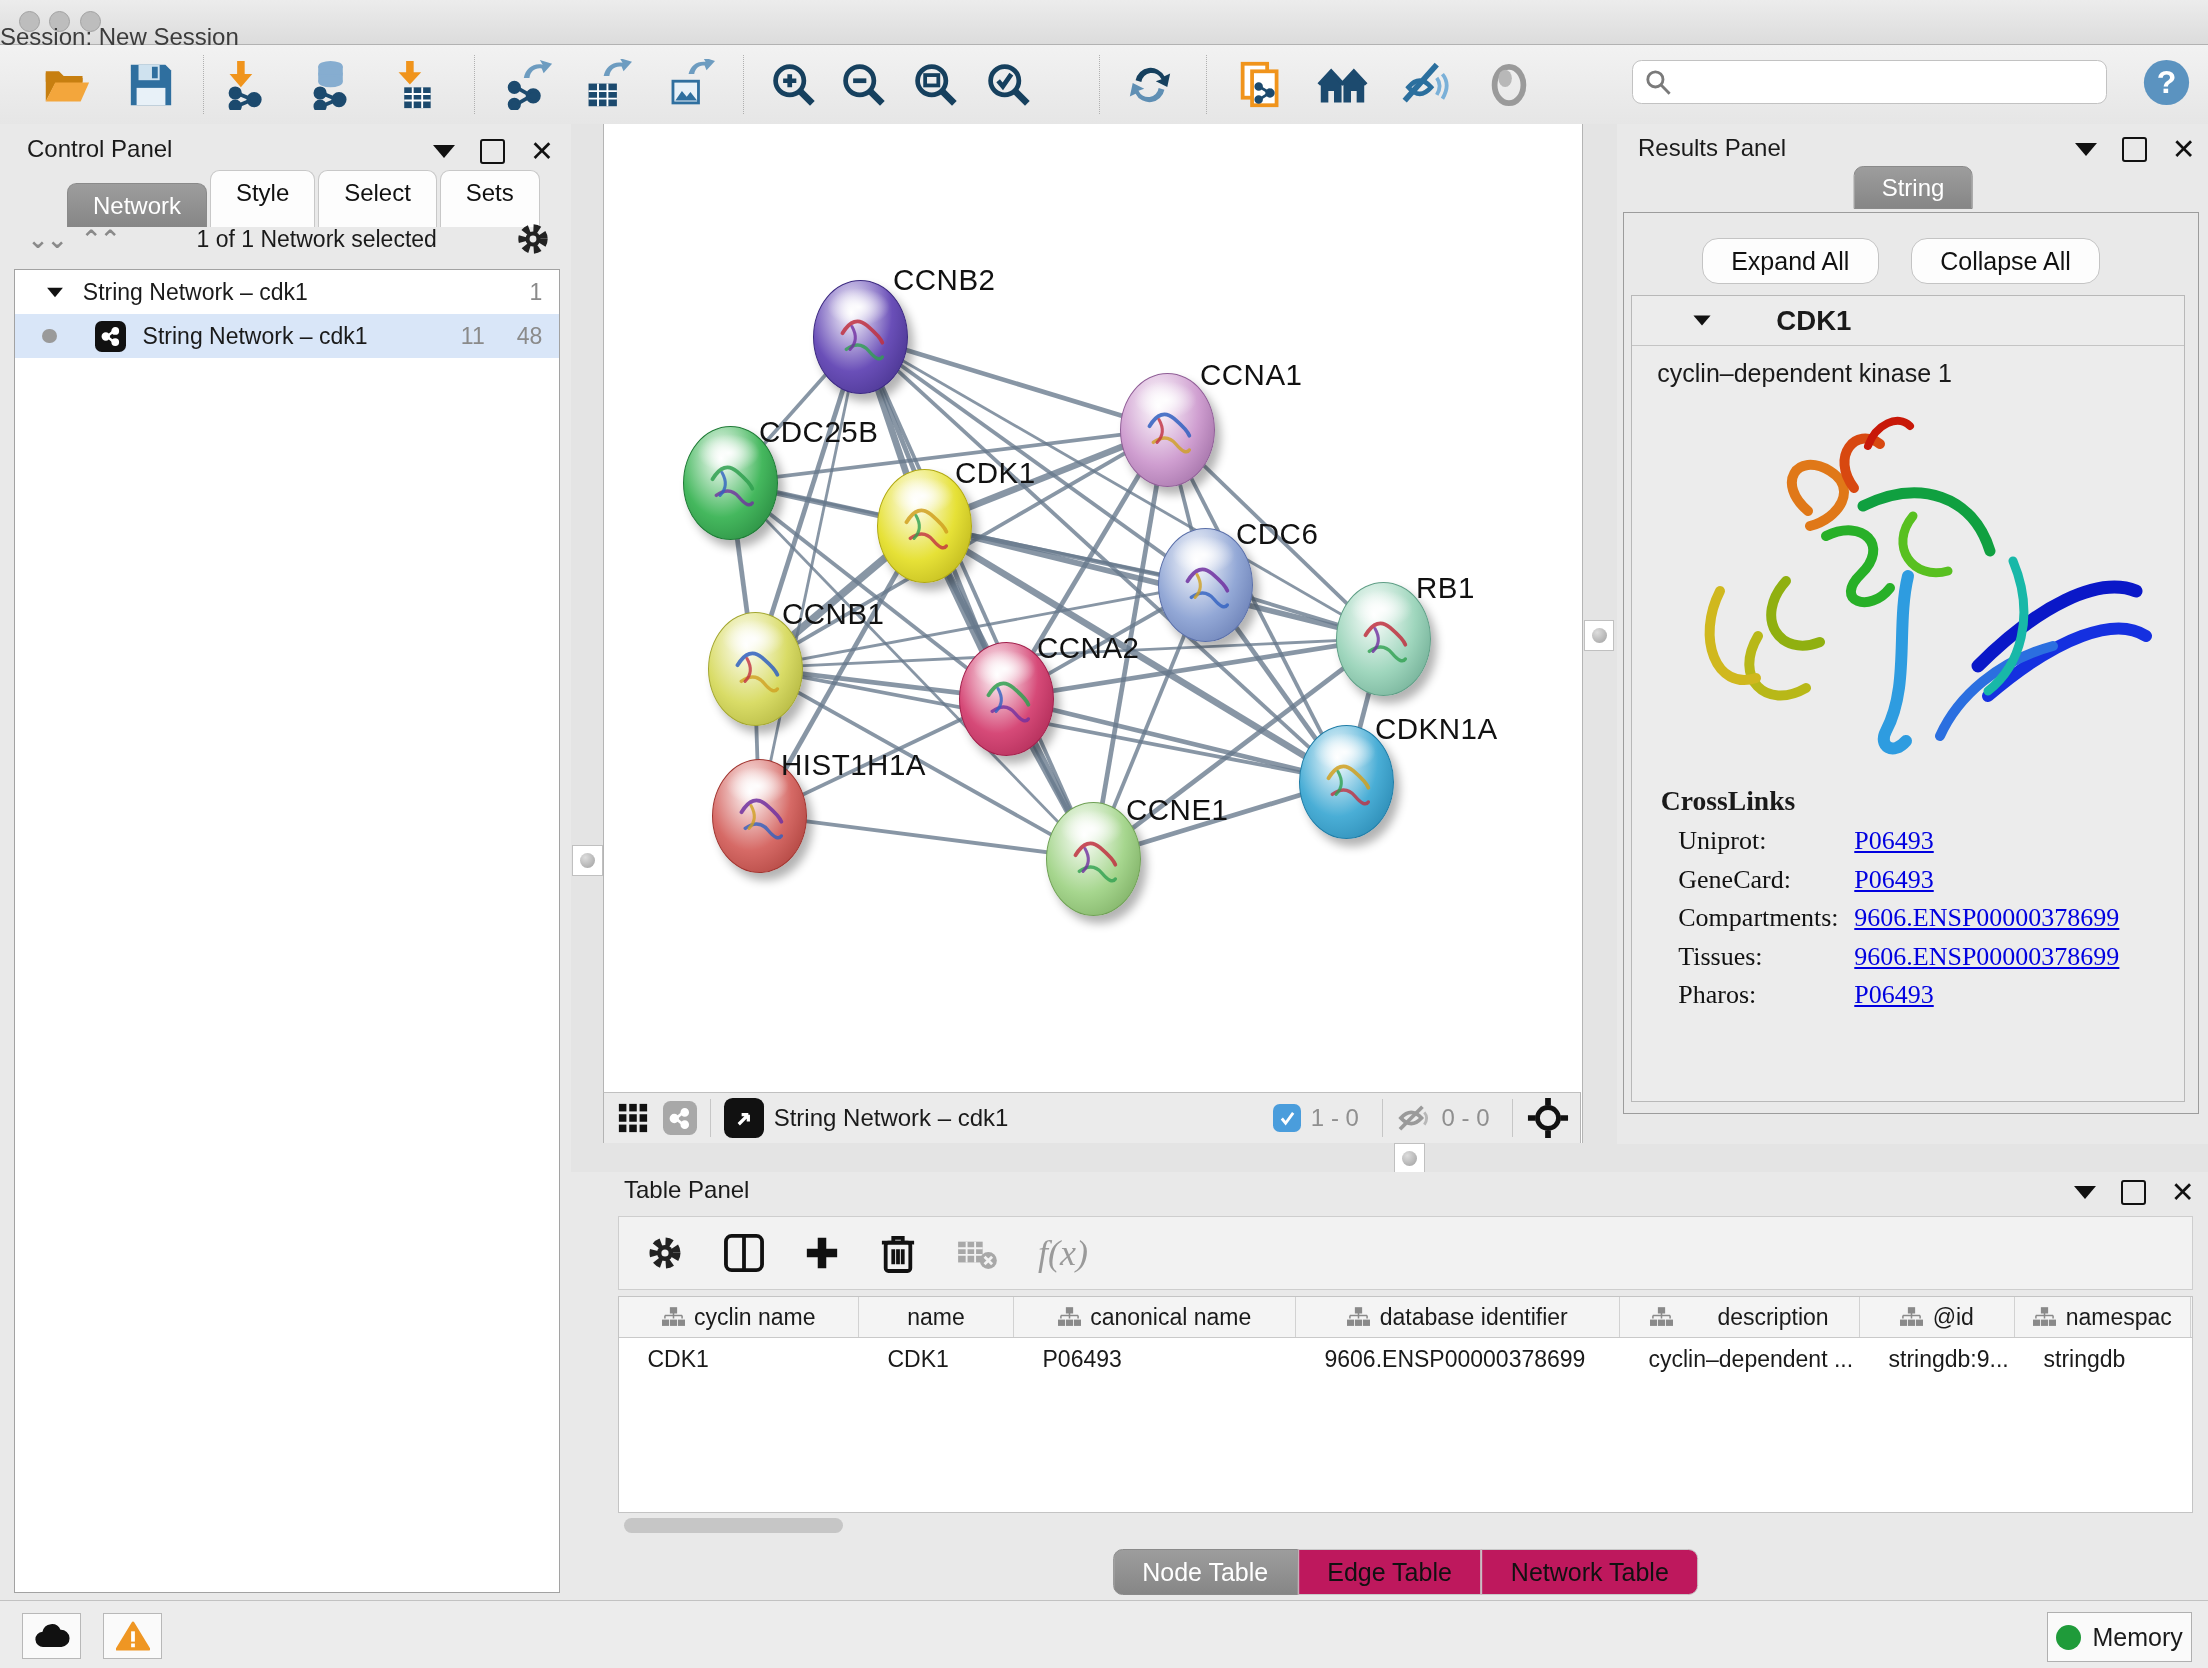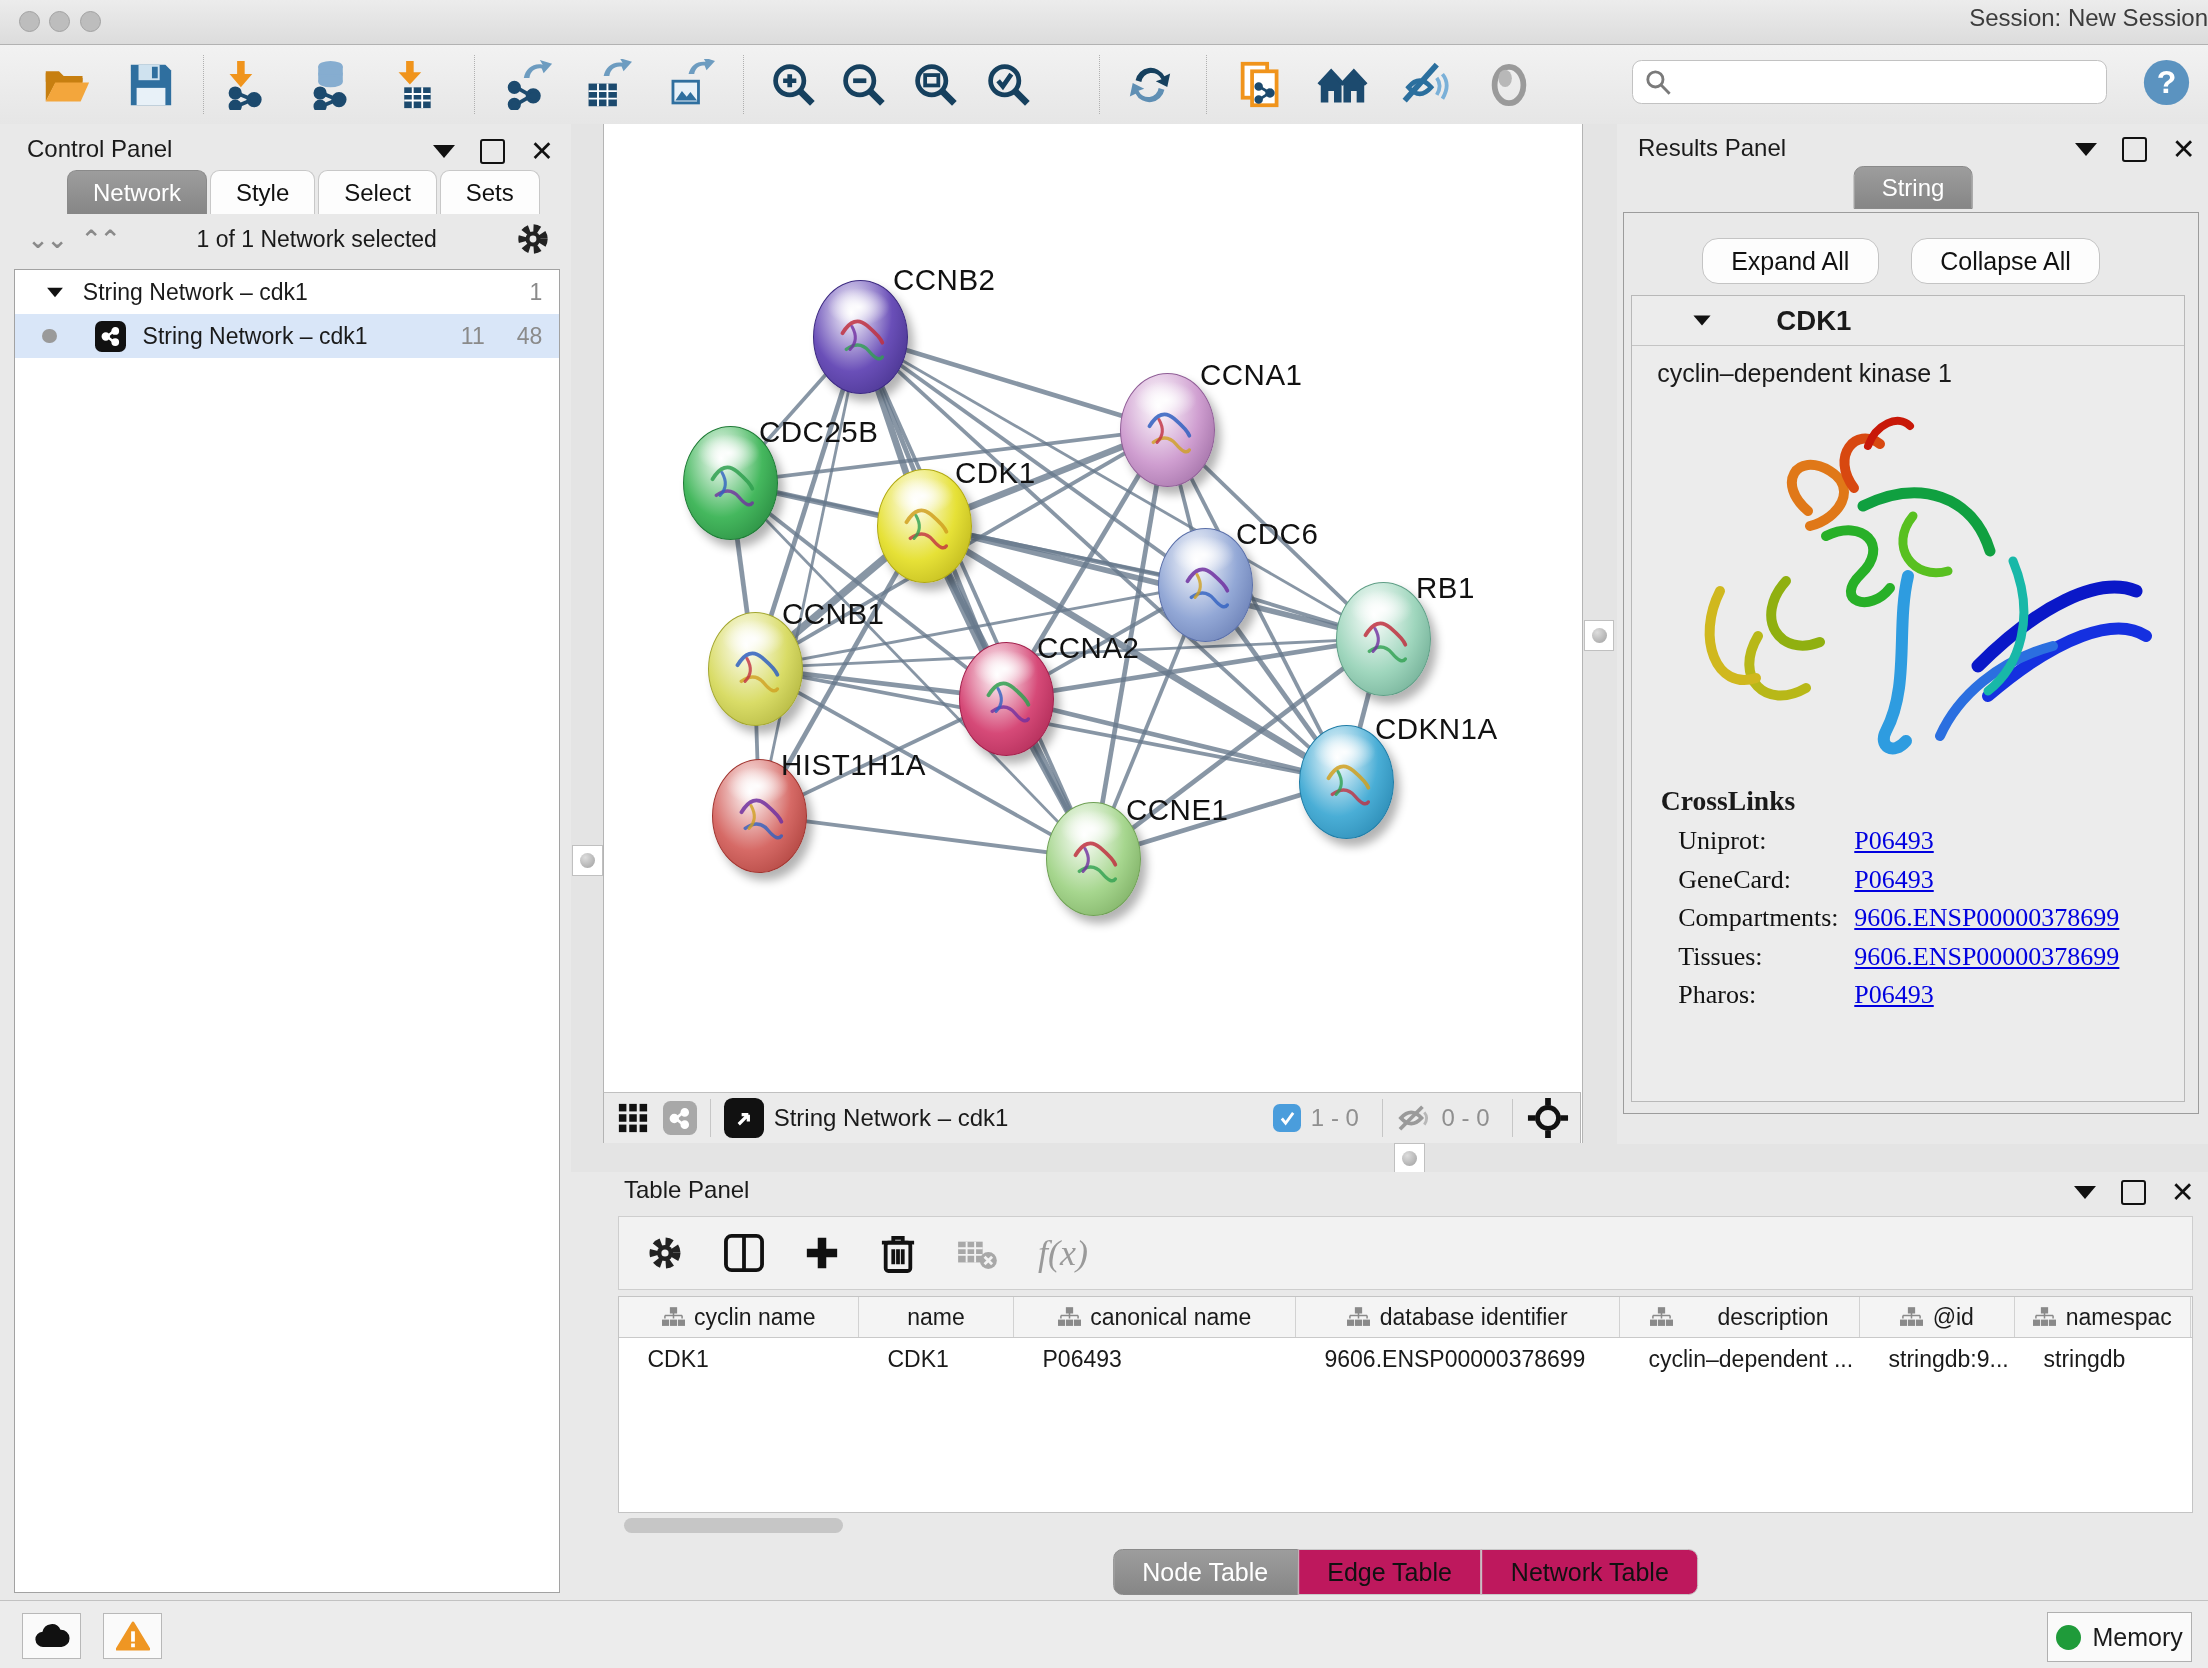--- a/index.html
+++ b/index.html
@@ -3,41 +3,41 @@
 <meta charset="utf-8">
 <style>
   html,body{margin:0;padding:0;background:#555;}
   .app{position:relative;width:2208px;height:1668px;background:#e9e9e9;overflow:hidden;
        font-family:"Liberation Sans","DejaVu Sans",sans-serif;color:#1a1a1a;}
   .abs{position:absolute;}
   
   .titlebar{left:0;top:0;width:2208px;height:44px;background:linear-gradient(#ececec,#dcdcdc);
             border-bottom:1px solid #b2b2b2;}
   .tl{width:19px;height:19px;border-radius:50%;background:#bdbdbd;border:1px solid #a2a2a2;top:11.4px;}
-  .win-title{width:100%;text-align:right;top:4px;font-size:24px;color:#3c3c3c;}
+  .win-title{width:100%;text-align:left;top:23px;font-size:24px;color:#3c3c3c;}
   
   .toolbar{left:0;top:45px;width:2208px;height:79px;background:linear-gradient(#f2f2f2,#e6e6e6);
            border-bottom:1px solid #aaa;}
   .tbtn{top:13.3px;width:53px;height:53px;display:flex;align-items:center;justify-content:center;}
   .tsep{top:9.5px;width:0;height:59px;border-left:1.9px dotted #b0b0b0;}
   .searchbox{left:1632px;top:15px;width:475px;height:44px;background:#fff;border:1.9px solid #c2c2c2;
              border-radius:9.5px;display:flex;align-items:center;padding-left:11.4px;box-sizing:border-box;}
   .searchbox input{border:none;outline:none;font-size:23px;width:399px;background:transparent;}
   
   .ptitle{font-size:24px;color:#1a1a1a;}
   .pctl{display:flex;gap:25px;align-items:center;}
   .tri-down{width:0;height:0;border-left:11.4px solid transparent;border-right:11.4px solid transparent;border-top:13.3px solid #111;}
   .sq{width:21px;height:21px;border:2.9px solid #111;border-radius:2.9px;}
   .xx{font-size:28.5px;font-weight:bold;color:#111;line-height:21px;}
   
   .cpanel{left:0;top:124px;width:571px;height:1476px;background:#e9e9e9;}
   .tabs{display:flex;}
   .tab{font-size:24px;padding:7.6px 25px;border:1px solid #c8c8c8;border-bottom:none;
        border-radius:9.5px 9.5px 0 0;background:#fdfdfd;color:#111;margin-right:2.9px;}
-  .tab.sel{background:linear-gradient(#9d9d9d,#868686);color:#fff;border-color:#8a8a8a;}
+  .tab.sel{background:linear-gradient(#9d9d9d,#868686);color:#fff;border-color:#8a8a8a;margin-top:13px;}
   .netrow{left:14.3px;top:93px;width:542px;height:44px;display:flex;align-items:center;}
   .treebox{left:14.3px;top:145px;width:544px;height:1322px;background:#fff;border:1.9px solid #a2a2a2;}
   .trow{height:44px;display:flex;align-items:center;font-size:23px;}
   .trow .cnt{color:#8a8a8a;}
   .trow.sel{background:#d9e6f8;}
   .dot{width:14.3px;height:14.3px;border-radius:50%;background:#9a9a9a;}
   .badge{width:31px;height:31px;border-radius:6.7px;background:#111;display:flex;align-items:center;justify-content:center;}
   
   .gutterL{left:571px;top:124px;width:32px;height:1048px;background:#e4e4e4;}
   .gutterR{left:1581px;top:124px;width:36px;height:1048px;background:#e4e4e4;}

